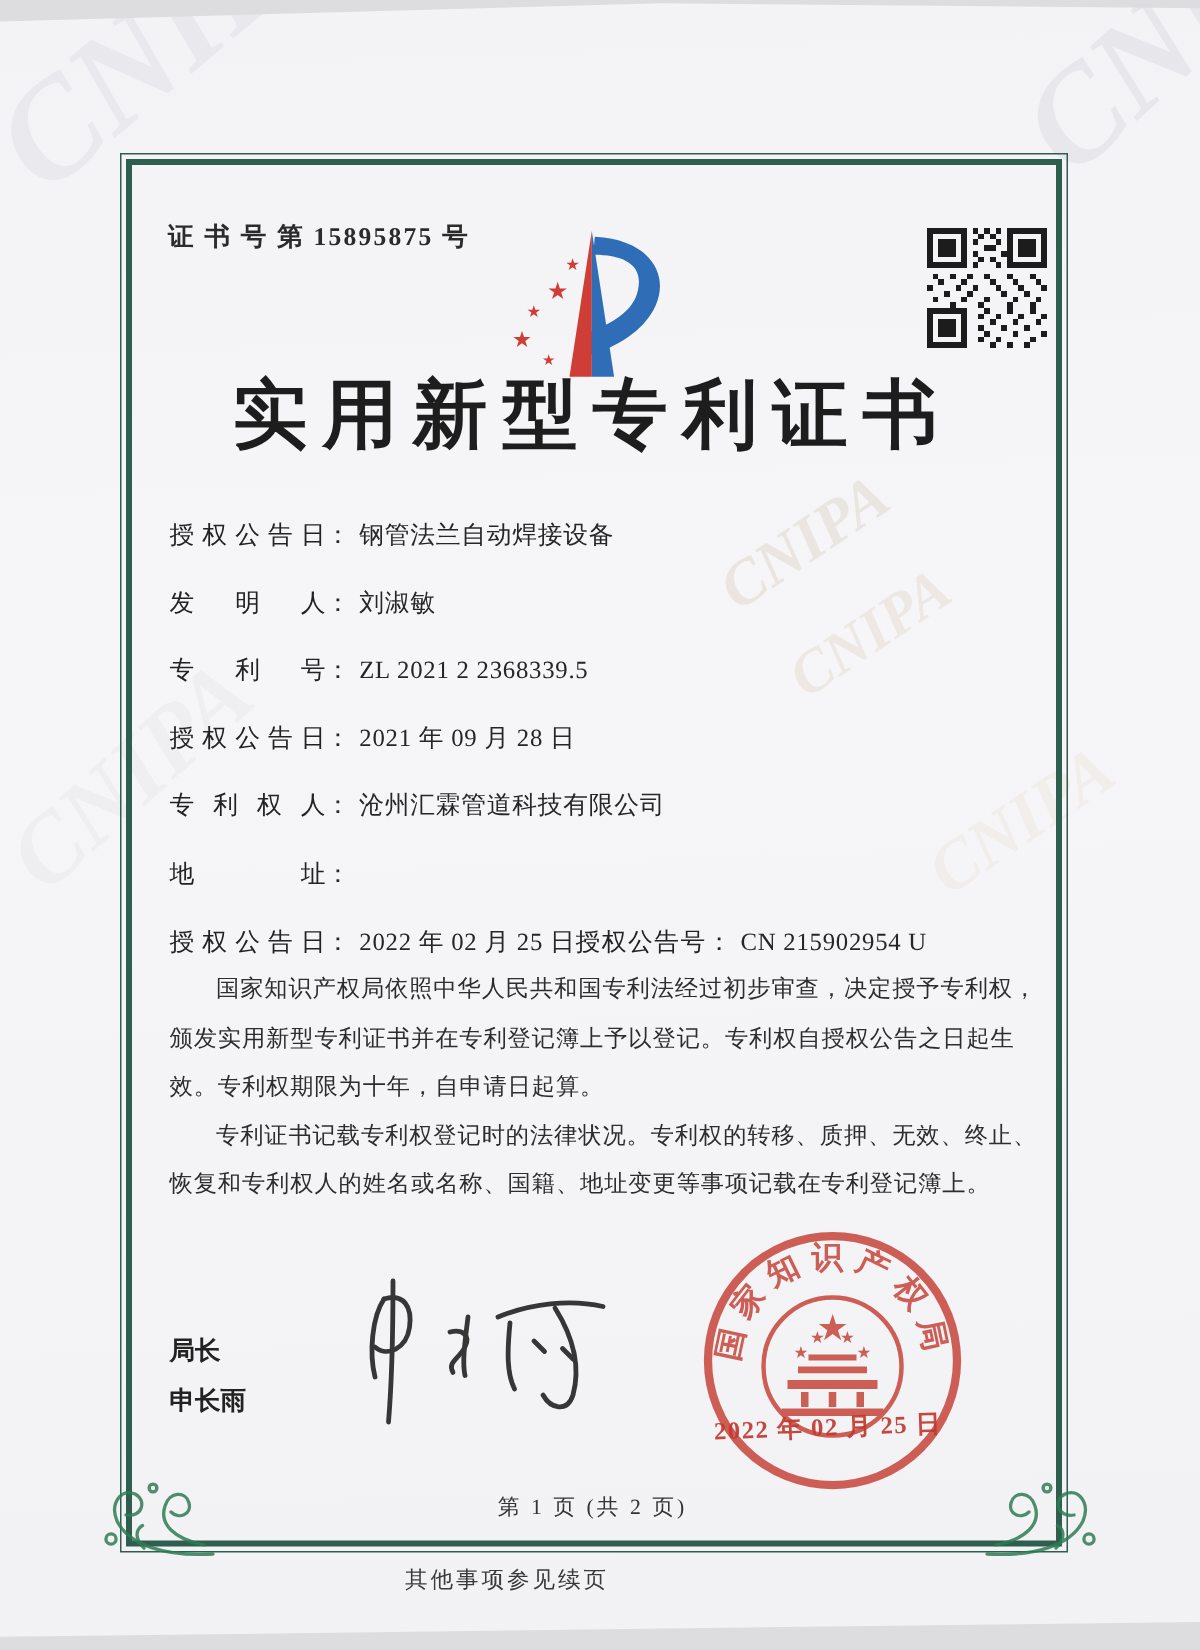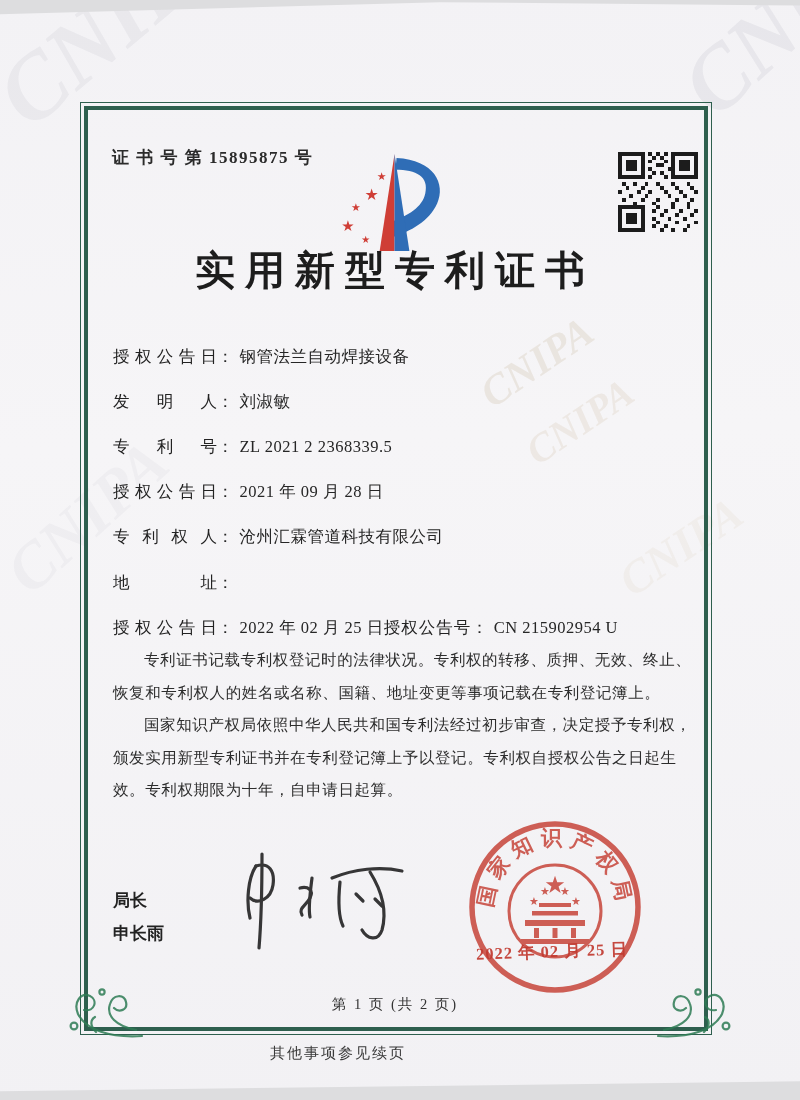--- a/index.html
+++ b/index.html
@@ -10,21 +10,21 @@
   .wm{position:absolute;font-weight:bold;font-style:italic;
     font-family:"Liberation Serif",serif;pointer-events:none;white-space:nowrap;}
   .frame{position:absolute;left:80px;top:102px;width:630px;height:931px;
     border:1.5px solid #2e5f4e;}
   .frame-inner{position:absolute;inset:3px;border:4px solid #2e5f4e;}
   .cert-no{position:absolute;left:112px;top:146px;font-size:17px;color:#2b2b2b;
     letter-spacing:1.5px;font-weight:bold;}
   .logo{position:absolute;left:330px;top:148px;width:135px;height:114px;}
   .qr{position:absolute;left:618px;top:152px;width:80px;height:80px;}
   .title{position:absolute;left:80px;top:243px;width:630px;text-align:center;
-    font-size:40px;font-weight:700;color:#1d1d1d;letter-spacing:10px;}
+    font-size:50px;font-weight:700;color:#1d1d1d;letter-spacing:10px;}
   .fields{position:absolute;left:113px;top:334px;width:585px;}
   .frow{height:45.2px;display:flex;align-items:center;font-size:16.5px;color:#262626;}
   .flabel{display:inline-block;width:104px;text-align:justify;text-align-last:justify;
     color:#222;}
   .colon{margin-right:6px;}
   .fvalue{letter-spacing:.5px;}
   .flabel2{display:inline-block;letter-spacing:1px;color:#222;}
   .paras{position:absolute;left:113px;top:644px;width:584px;}
   .paras p{margin:0;font-size:15.5px;line-height:32.5px;text-indent:2em;
     color:#2d2d2d;letter-spacing:.6px;}
@@ -145,22 +145,22 @@
       <span class="flabel">授权公告日</span>
         <span class="colon">：</span>
       <span class="fvalue">2022 年 02 月 25 日</span>
       <span class="flabel2">授权公告号</span>
         <span class="colon">：</span>
       <span class="fvalue">CN 215902954 U</span>
     </div>
   </div>
 
   <div class="paras">
+    <p>国家知识产权局依照中华人民共和国专利法经过初步审查，决定授予专利权，颁发实用新型专利证书并在专利登记簿上予以登记。专利权自授权公告之日起生效。专利权期限为十年，自申请日起算。</p>
     <p>专利证书记载专利权登记时的法律状况。专利权的转移、质押、无效、终止、恢复和专利权人的姓名或名称、国籍、地址变更等事项记载在专利登记簿上。</p>
-    <p>国家知识产权局依照中华人民共和国专利法经过初步审查，决定授予专利权，颁发实用新型专利证书并在专利登记簿上予以登记。专利权自授权公告之日起生效。专利权期限为十年，自申请日起算。</p>
   </div>
 
   <div class="signer">
     <div>局长</div>
     <div>申长雨</div>
   </div>
 
   <svg class="signature" viewBox="0 0 200 118">
     <g fill="none" stroke="#1d1d1d" stroke-width="3.2" stroke-linecap="round" opacity=".88">
       <path d="M28,20 C20,32 18,56 22,72"></path>

